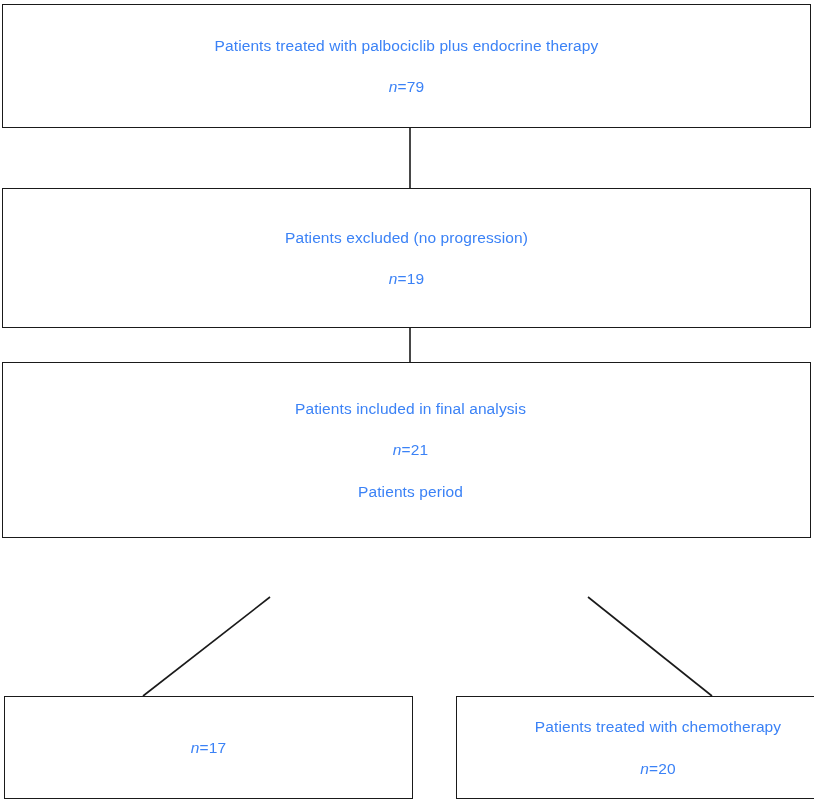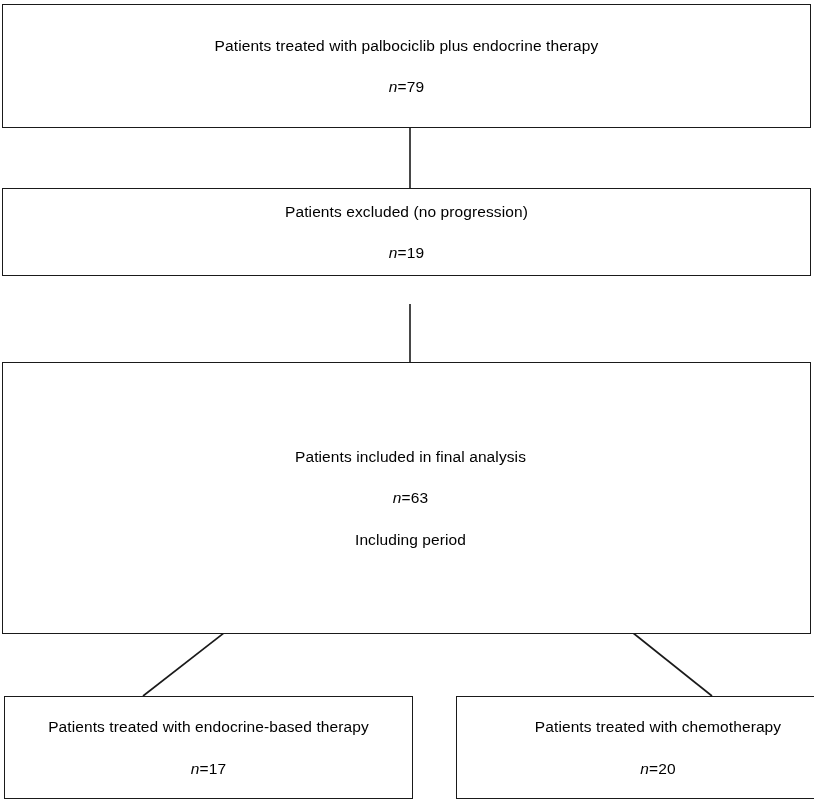--- a/index.html
+++ b/index.html
@@ -24,40 +24,40 @@
     border: 1.6px solid #1a1a1a;
     background: #ffffff;
     display: flex;
     flex-direction: column;
     align-items: center;
     justify-content: center;
   }
   .node-line {
     font-size: 15.5px;
     line-height: 1.25;
-    color: #000000;
+    color: #3b82f6;
     text-align: center;
     white-space: nowrap;
     letter-spacing: 0.1px;
   }
   .node-line + .node-line {
     margin-top: 22px;
   }
   .count-line {
     font-size: 15.5px;
     text-align: right;
     white-space: nowrap;
   }
   .count-line .sym {
     font-style: italic;
   }
   
   #node-box-1 { left: 2px;   top: 4px;   width: 809px; height: 124px; }
-  #node-box-2 { left: 2px;   top: 188px; width: 809px; height: 88px; }
-  #node-box-3 { left: 2px;   top: 362px; width: 809px; height: 272px; padding-left: 8px; }
+  #node-box-2 { left: 2px;   top: 188px; width: 809px; height: 140px; }
+  #node-box-3 { left: 2px;   top: 362px; width: 809px; height: 176px; padding-left: 8px; }
   #node-box-4 { left: 4px;   top: 696px; width: 409px; height: 103px; }
   #node-box-5 { left: 456px; top: 696px; width: 404px; height: 103px; }
 
   
   .connector-svg {
     position: absolute;
     left: 0;
     top: 0;
     width: 814px;
     height: 801px;
@@ -85,26 +85,25 @@
     <div class="node-line count-line"><span class="sym">n</span><span>=79</span></div>
   </div>
 
   <div class="node" id="node-box-2">
     <div class="node-line">Patients excluded (no progression)</div>
     <div class="node-line count-line"><span class="sym">n</span><span>=19</span></div>
   </div>
 
   <div class="node" id="node-box-3">
     <div class="node-line">Patients included in final analysis</div>
-    <div class="node-line count-line"><span class="sym">n</span><span>=63</span></div>
-    <div class="node-line">Including period</div>
+    <div class="node-line count-line"><span class="sym">n</span><span>=21</span></div>
+    <div class="node-line">Patients period</div>
   </div>
 
   <div class="node" id="node-box-4">
-    <div class="node-line">Patients treated with endocrine-based therapy</div>
     <div class="node-line count-line"><span class="sym">n</span><span>=17</span></div>
   </div>
 
   <div class="node" id="node-box-5">
     <div class="node-line">Patients treated with chemotherapy</div>
     <div class="node-line count-line"><span class="sym">n</span><span>=20</span></div>
   </div>
 
 </div>
 

